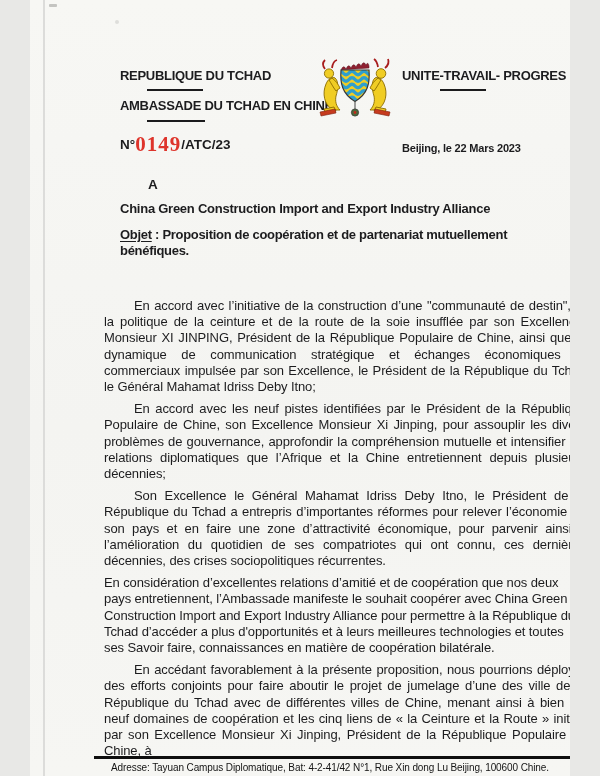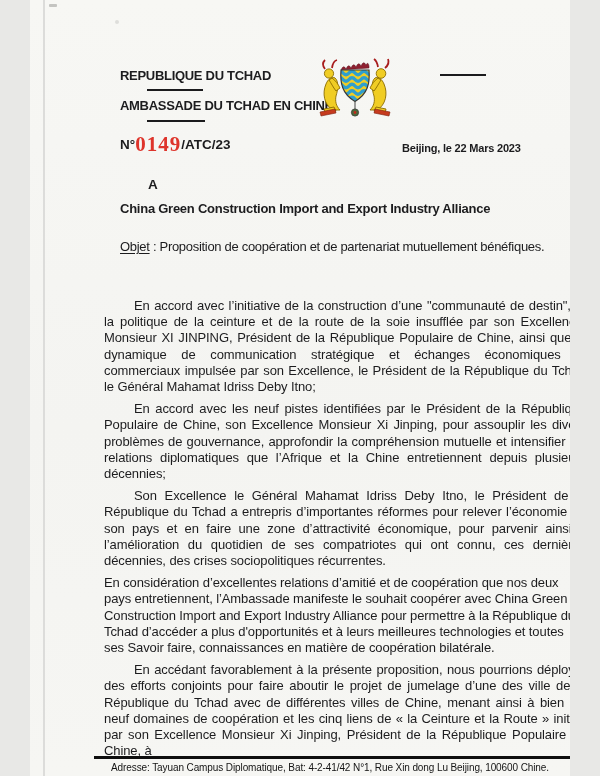--- a/index.html
+++ b/index.html
@@ -24,21 +24,21 @@
   .hdr-right{position:absolute;left:372px;top:68px;font-weight:bold;font-size:13px;letter-spacing:-0.3px;}
   .rule.u3{width:46px;margin:6px 0 0 38px;}
   .emblem{position:absolute;left:282px;top:57px;}
 
   .ref-line{position:absolute;left:90px;top:137px;font-weight:bold;font-size:13.5px;white-space:nowrap;}
   .ref-num{font-family:"Liberation Serif", serif;font-size:21px;font-weight:600;letter-spacing:1px;line-height:13px;vertical-align:-2px;}
   .dateline{position:absolute;left:372px;top:142px;font-weight:bold;font-size:11px;letter-spacing:-0.2px;white-space:nowrap;}
 
   .salutation{position:absolute;left:118px;top:177px;font-weight:bold;font-size:13.5px;}
   .recipient{position:absolute;left:90px;top:202px;font-weight:bold;font-size:13px;line-height:14.5px;letter-spacing:-0.25px;}
-  .subject{position:absolute;left:90px;top:239px;width:428px;font-weight:normal;font-size:13px;line-height:15.5px;letter-spacing:-0.3px;}
+  .subject{position:absolute;left:90px;top:227px;width:428px;font-weight:bold;font-size:13px;line-height:15.5px;letter-spacing:-0.3px;}
   .subject .lbl{text-decoration:underline;text-underline-offset:2px;}
 
   .letter-body{position:absolute;left:74px;top:298px;width:482px;}
   .letter-body p.para{
     margin:0 0 6px 0;
     font-size:13px;line-height:16.2px;letter-spacing:-0.1px;
     text-align:justify;text-indent:30px;
   }
   .letter-body p.para.flush{text-indent:0;text-align:left;}
   .letter-body p.para:last-child{margin-bottom:0;}
@@ -105,20 +105,21 @@
       </g>
       <path d="M29,13 H57 C58,26 56,37 43,44.5 C30,37 28,26 29,13 Z" fill="none" stroke="#3a3a3a" stroke-width="1.2"></path>
 
       <line x1="43" y1="44.5" x2="43" y2="52" stroke="#444" stroke-width="1"></line>
       <circle cx="43" cy="55.5" r="3.6" fill="#4a6a3a" stroke="#333" stroke-width="0.8"></circle>
       <circle cx="43" cy="55.5" r="1.4" fill="#c22a1e"></circle>
     </svg>
   </div>
 
   <div class="hdr-right">
+    <div>UNITE-TRAVAIL- PROGRES</div>
     <div class="rule u3"></div>
   </div>
 
   <div class="ref-line"><span>N°</span><span class="ref-num" style="color: rgb(222, 52, 43);">0149</span><span>/ATC/23</span></div>
 
   <div class="dateline">Beijing, le 22 Mars 2023</div>
 
   <div class="salutation">A</div>
   <div class="recipient">
     <div>China Green Construction Import and Export Industry Alliance</div>

